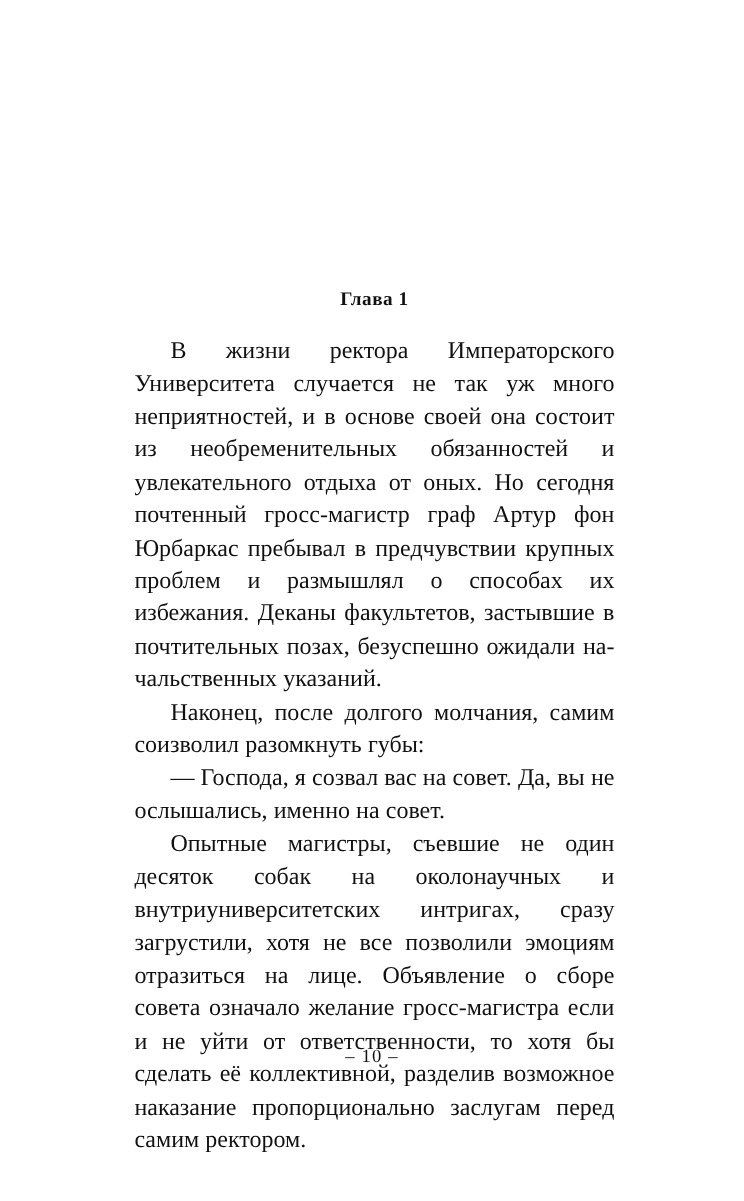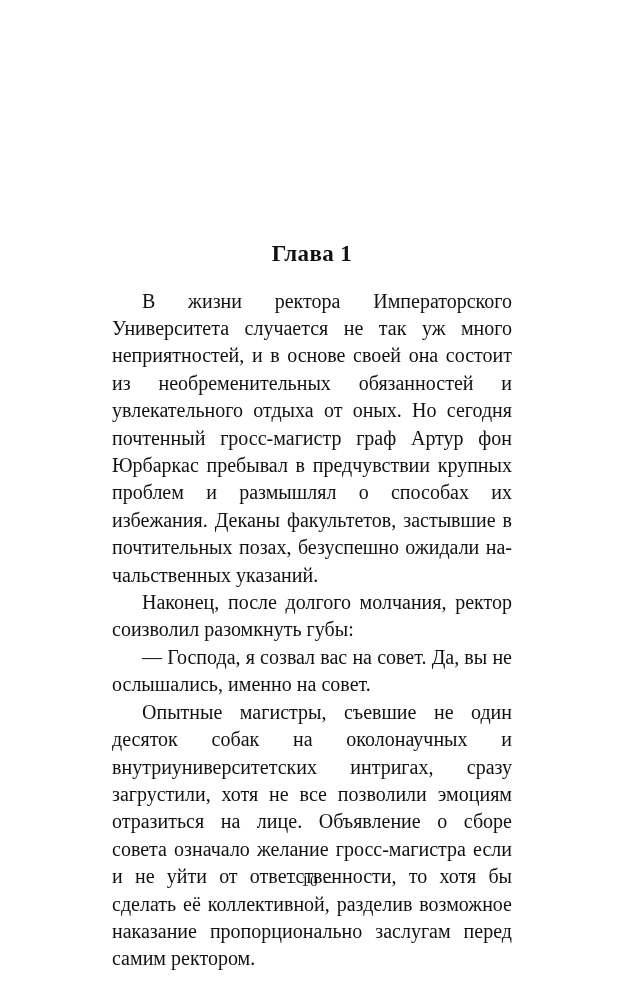--- a/index.html
+++ b/index.html
@@ -23,21 +23,21 @@
     height: 1001px;
     background: #ffffff;
   }
   .content {
     position: absolute;
     left: 112px;
     top: 240px;
     width: 400px;
   }
   .chapter-title {
-    font-size: 23px;
+    font-size: 16px;
     font-weight: bold;
     text-align: center;
     letter-spacing: 0.4px;
     margin: 0 0 20px 0;
     line-height: 1.2;
   }
   .para {
     font-size: 20px;
     line-height: 27.4px;
     text-align: justify;
@@ -59,18 +59,18 @@
     letter-spacing: 1px;
   }
 </style>
 </head>
 <body>
 
 <div class="page">
   <div class="content">
     <h1 class="chapter-title">Глава 1</h1>
     <p class="para">В жизни ректора Императорского Универси­тета случается не так уж много неприятностей, и в основе своей она состоит из необремени­тельных обязанностей и увлекательного отдыха от оных. Но сегодня почтенный гросс-магистр граф Артур фон Юрбаркас пребывал в предчув­ствии крупных проблем и размышлял о способах их избежания. Деканы факультетов, застывшие в почтительных позах, безуспешно ожидали на­чальственных указаний.</p>
-    <p class="para">Наконец, после долгого молчания, ректор со­изволил разомкнуть губы:</p>
+    <p class="para">Наконец, после долгого молчания, самим со­изволил разомкнуть губы:</p>
     <p class="para dash">— Господа, я созвал вас на совет. Да, вы не ос­лышались, именно на совет.</p>
     <p class="para">Опытные магистры, съевшие не один десяток собак на околонаучных и внутриуниверситетских интригах, сразу загрустили, хотя не все позволи­ли эмоциям отразиться на лице. Объявление о сборе совета означало желание гросс-магистра если и не уйти от ответственности, то хотя бы сделать её коллективной, разделив возможное на­казание пропорционально заслугам перед самим ректором.</p>
   </div>
   <div class="folio">– 10 –</div>
 </div>
 
 </body></html>

